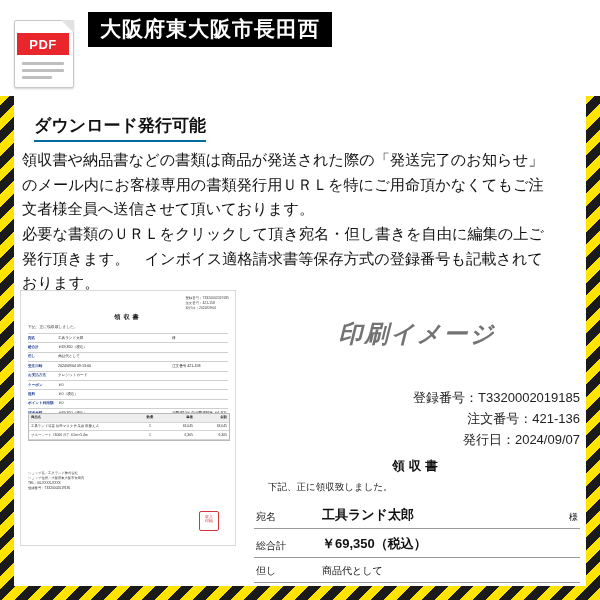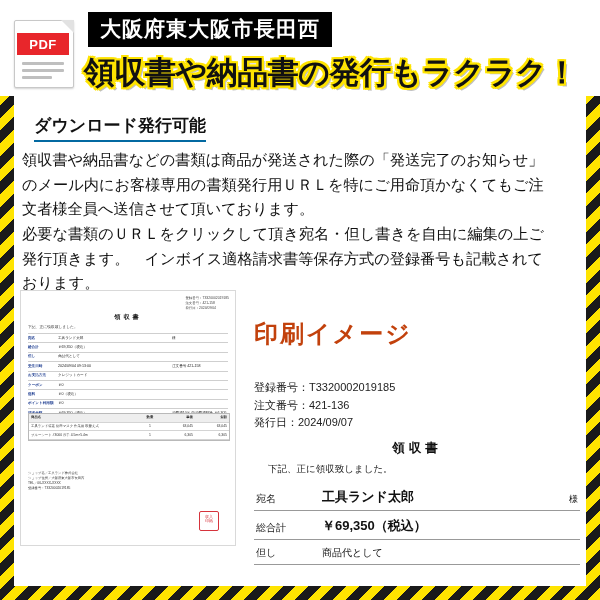--- a/index.html
+++ b/index.html
@@ -245,27 +245,28 @@
   
   .print-image {
     position: absolute;
     left: 236px; top: 30px;
     width: 326px;
   }
   .print-title {
     font-size: 24px;
     font-weight: bold;
     letter-spacing: 2px;
-    text-align: left;
-    color: #c2410c;
+    text-align: center;
+    color: #737373;
+    font-style: italic;
   }
   .print-meta {
-    margin-top: 29px;
-    text-align: left;
-    font-size: 11px;
+    margin-top: 38px;
+    text-align: right;
+    font-size: 13px;
     line-height: 1.6;
     color: #222;
   }
   .print-receipt-title {
     margin-top: 8px;
     text-align: center;
     font-size: 12.5px;
     font-weight: bold;
     letter-spacing: 4px;
     color: #111;
@@ -305,21 +306,20 @@
       <div class="redbar">
         <span>PDF</span>
       </div>
       <div class="line l1"></div>
       <div class="line l2"></div>
       <div class="line l3"></div>
     </div>
 
     <div class="headline-wrap">
       <div class="headline-sub">大阪府東大阪市長田西</div>
-      <div class="headline-main">領収書や納品書の発行もラクラク！</div>
     </div>
   </div>
 
   <div class="content-card">
 
     <div class="section-title">ダウンロード発行可能</div>
     <div class="body-text" style="white-space:pre-wrap;">領収書や納品書などの書類は商品が発送された際の「発送完了のお知らせ」のメール内にお客様専用の書類発行用ＵＲＬを特にご用命頂かなくてもご注文者様全員へ送信させて頂いております。
 必要な書類のＵＲＬをクリックして頂き宛名・但し書きを自由に編集の上ご発行頂きます。　インボイス適格請求書等保存方式の登録番号も記載されております。</div>
 
     <div class="preview-area">

